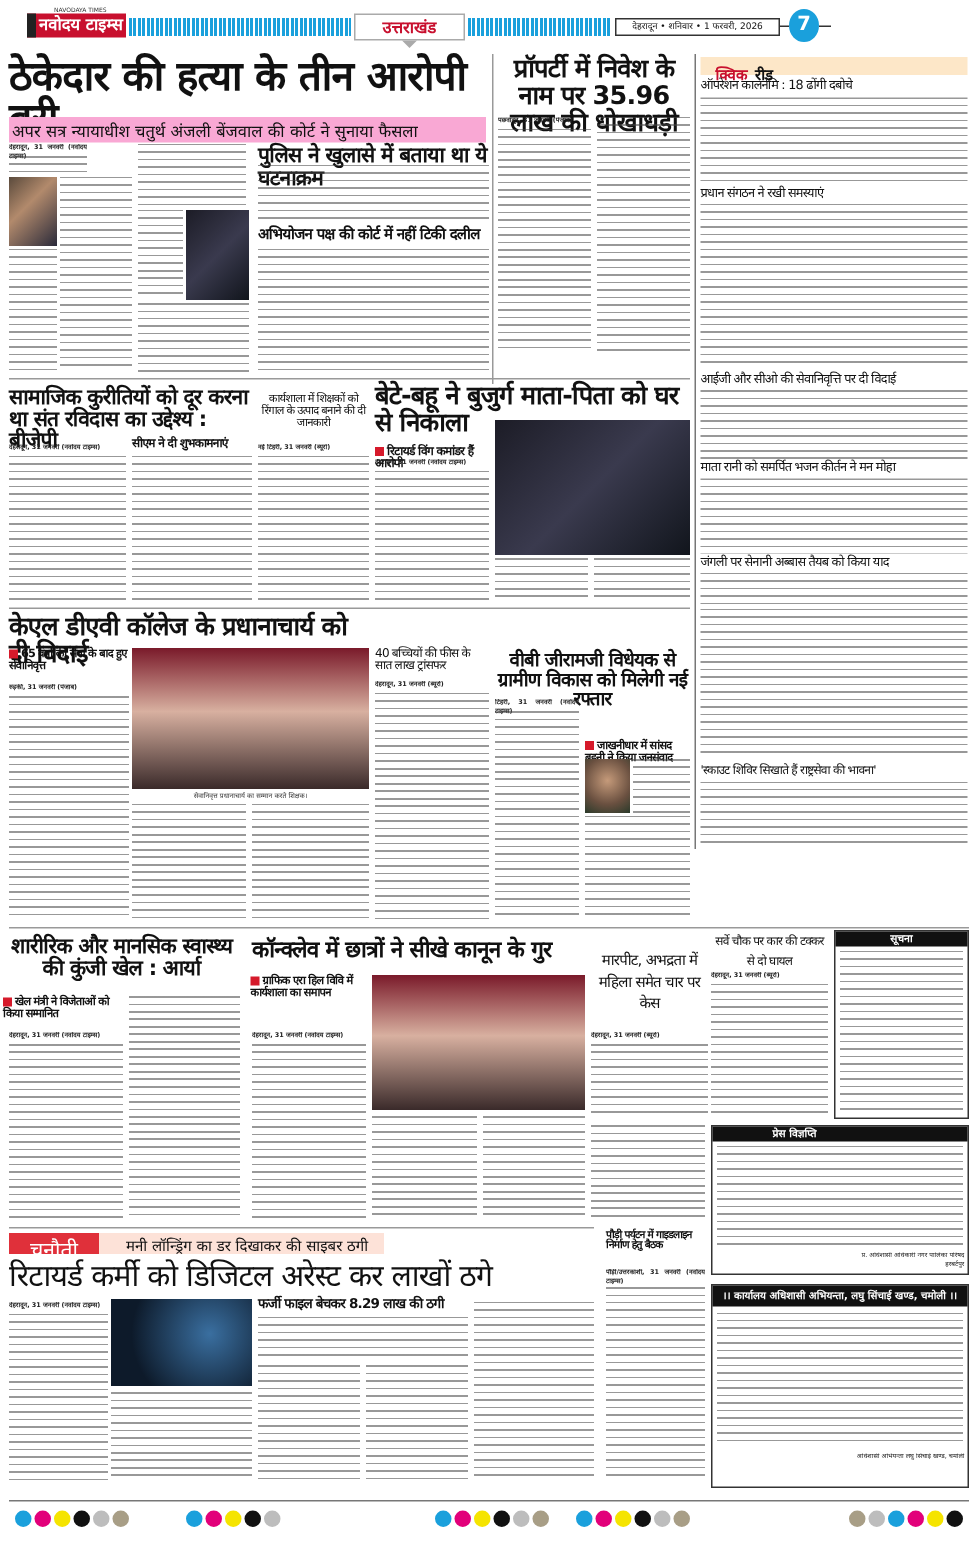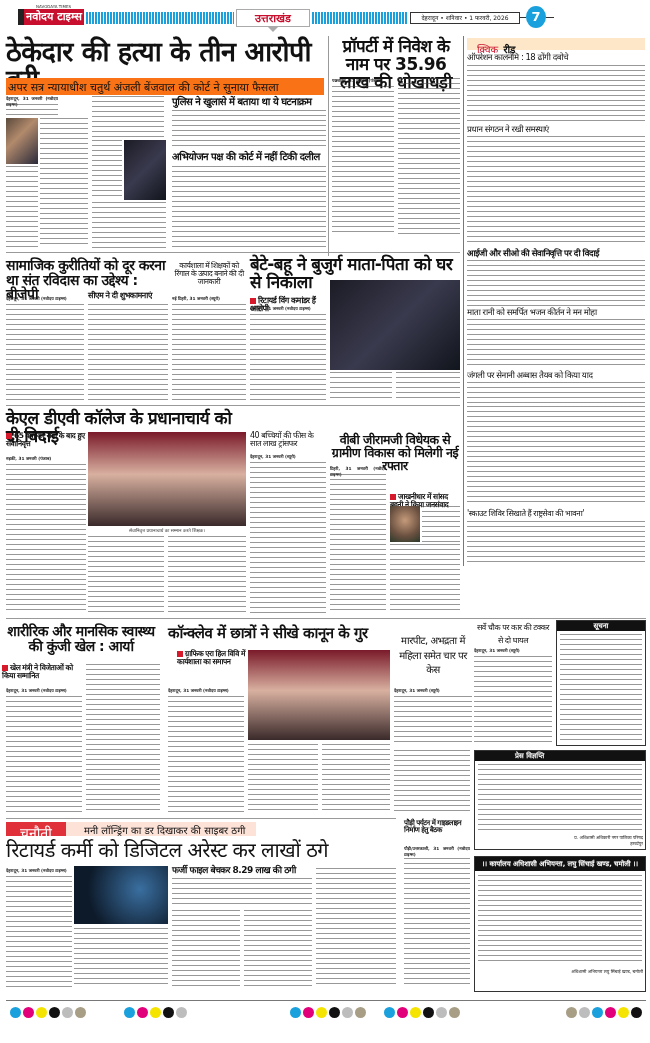--- a/index.html
+++ b/index.html
@@ -9,21 +9,21 @@
   
   .mast{left:0;top:0;width:650px;height:34px}
   .brand-small{left:36px;top:4px;font-size:4px;color:#333}
   .brand{left:18px;top:9px;width:66px;height:16px;background:#c8102e;color:#fff;font-weight:bold;font-size:11px;line-height:16px;text-align:center;border-left:6px solid #222}
   .stripes{top:12px;height:12px;background:repeating-linear-gradient(90deg,#1aa0dc 0 2px,#fff 2px 3px)}
   .section-tab{left:236px;top:9px;width:74px;height:18px;border:1px solid #aaa;background:#fff;text-align:center;font-weight:bold;font-size:11px;color:#c8102e;line-height:18px}
   .dateline{left:410px;top:12px;width:110px;height:12px;border:1px solid #333;font-size:6px;line-height:10px;text-align:center;background:#fff}
   .pagenum{left:526px;top:6px;width:20px;height:22px;border-radius:50%;background:#1aa0dc;color:#fff;font-weight:bold;font-size:13px;text-align:center;line-height:22px}
   .rule{background:#333}
   .hl{font-family:"DejaVu Sans",sans-serif;font-weight:bold;color:#111;line-height:1.05;letter-spacing:-0.5px}
-  .sub{background:#f97316;font-size:11.5px;color:#111;padding:1px 2px}
+  .sub{background:#f9a8d4;font-size:11.5px;color:#111;padding:1px 2px}
   .txt{font-size:4.3px;line-height:6px;color:#222;text-align:justify;overflow:hidden}
   .txt::before{content:"";}
   .lines{background:repeating-linear-gradient(180deg,#444 0 1px,transparent 1px 5px);opacity:.55}
   .redsq{display:inline-block;width:6px;height:6px;background:#d61a2b;margin-right:2px;vertical-align:middle}
   .photo{background:linear-gradient(135deg,#5a4a3c,#b28a6c 40%,#2a2a3a);}
   .photo.dark{background:linear-gradient(135deg,#1c1c26,#3a3a4e 50%,#11151c)}
   .photo.cyber{background:radial-gradient(circle at 70% 40%,#3a6fa0,#0d1a2a 70%)}
   .photo.stage{background:linear-gradient(180deg,#7a1a2a,#d8b0a0 45%,#3a2a2a)}
   .photo.face{background:radial-gradient(circle at 50% 40%,#c59a7a,#6a5040 60%,#2a3a2a)}
   .boxed{border:1px solid #333}
@@ -53,42 +53,42 @@
 <div class="abs sub" style="left:6px;top:78px;width:318px;font-size:11px">अपर सत्र न्यायाधीश चतुर्थ अंजली बेंजवाल की कोर्ट ने सुनाया फैसला</div>
 <div class="abs txt" style="left:6px;top:96px;width:52px;font-weight:bold">देहरादून, 31 जनवरी (नवोदय टाइम्स)</div>
 <div class="abs lines" style="left:6px;top:104px;width:52px;height:12px"></div>
 <div class="abs photo" style="left:6px;top:118px;width:32px;height:46px"></div>
 <div class="abs lines" style="left:40px;top:118px;width:48px;height:130px"></div>
 <div class="abs lines" style="left:6px;top:166px;width:32px;height:82px"></div>
 <div class="abs lines" style="left:92px;top:96px;width:72px;height:44px"></div>
 <div class="abs photo dark" style="left:124px;top:140px;width:42px;height:60px"></div>
 <div class="abs lines" style="left:92px;top:140px;width:30px;height:60px"></div>
 <div class="abs lines" style="left:92px;top:202px;width:74px;height:46px"></div>
-<div class="abs hl" style="left:172px;top:97px;width:154px;font-size:10px">पुलिस ने खुलासे में बताया था ये घटनाक्रम</div>
+<div class="abs hl" style="left:172px;top:97px;width:154px;font-size:14px">पुलिस ने खुलासे में बताया था ये घटनाक्रम</div>
 <div class="abs lines" style="left:172px;top:110px;width:154px;height:38px"></div>
 <div class="abs hl" style="left:172px;top:152px;width:154px;font-size:10px">अभियोजन पक्ष की कोर्ट में नहीं टिकी दलील</div>
 <div class="abs lines" style="left:172px;top:166px;width:154px;height:82px"></div>
 
 <div class="abs vrule" style="left:328px;top:36px;height:220px"></div>
 
 <div class="abs hl" style="left:332px;top:38px;width:128px;font-size:17px;text-align:center">प्रॉपर्टी में निवेश के नाम पर 35.96 लाख की धोखाधड़ी</div>
 <div class="abs txt" style="left:332px;top:78px;width:60px;font-weight:bold">पछवादून, 31 जनवरी (पंजाब)</div>
 <div class="abs lines" style="left:332px;top:86px;width:62px;height:150px"></div>
 <div class="abs lines" style="left:398px;top:78px;width:62px;height:158px"></div>
 
 <div class="abs" style="left:463px;top:36px;width:184px;height:370px;border-left:1px solid #777">
   <div class="abs" style="left:3px;top:2px;width:178px;height:12px;background:#fde7c8">
-    <span style="font-weight:normal;font-size:10px;color:#c8102e;padding-left:10px">क्विक</span>
+    <span style="font-weight:bold;font-size:10px;color:#c8102e;padding-left:10px">क्विक</span>
     <span style="font-weight:bold;font-size:10px;color:#111">रीड</span>
   </div>
   <div class="abs hl" style="left:3px;top:17px;width:178px;font-size:8.5px;font-weight:normal">ऑपरेशन कालनेमि : 18 ढोंगी दबोचे</div>
   <div class="abs lines" style="left:3px;top:29px;width:178px;height:58px"></div>
   <div class="abs hl" style="left:3px;top:89px;width:178px;font-size:8.5px;font-weight:normal">प्रधान संगठन ने रखी समस्याएं</div>
   <div class="abs lines" style="left:3px;top:100px;width:178px;height:110px"></div>
-  <div class="abs hl" style="left:3px;top:213px;width:178px;font-size:8.5px;font-weight:bold">आईजी और सीओ की सेवानिवृत्ति पर दी विदाई</div>
+  <div class="abs hl" style="left:3px;top:213px;width:178px;font-size:8.5px;font-weight:normal">आईजी और सीओ की सेवानिवृत्ति पर दी विदाई</div>
   <div class="abs lines" style="left:3px;top:224px;width:178px;height:46px"></div>
   <div class="abs hl" style="left:3px;top:272px;width:178px;font-size:8.5px;font-weight:normal">माता रानी को समर्पित भजन कीर्तन ने मन मोहा</div>
   <div class="abs lines" style="left:3px;top:283px;width:178px;height:50px"></div>
   <div class="abs hl" style="left:3px;top:335px;width:178px;font-size:8.5px;font-weight:normal">जंगली पर सेनानी अब्बास तैयब को किया याद</div>
   <div class="abs lines" style="left:3px;top:346px;width:178px;height:22px"></div>
 </div>
 <div class="abs" style="left:463px;top:406px;width:184px;height:160px;border-left:1px solid #777">
   <div class="abs lines" style="left:3px;top:0;width:178px;height:100px"></div>
   <div class="abs hl" style="left:3px;top:104px;width:178px;font-size:8px;font-weight:normal">'स्काउट शिविर सिखाते हैं राष्ट्रसेवा की भावना'</div>
   <div class="abs lines" style="left:3px;top:115px;width:178px;height:45px"></div>
@@ -139,21 +139,21 @@
 
 <div class="abs hrule" style="left:6px;top:618px;width:640px"></div>
 
 <div class="abs hl" style="left:6px;top:624px;width:150px;font-size:14px;text-align:center">शारीरिक और मानसिक स्वास्थ्य की कुंजी खेल : आर्या</div>
 <div class="abs hl" style="left:2px;top:664px;width:76px;font-size:7.5px"><span class="redsq"></span><span>खेल मंत्री ने विजेताओं को किया सम्मानित</span></div>
 <div class="abs txt" style="left:6px;top:688px;width:76px;font-weight:bold">देहरादून, 31 जनवरी (नवोदय टाइम्स)</div>
 <div class="abs lines" style="left:6px;top:696px;width:76px;height:118px"></div>
 <div class="abs lines" style="left:86px;top:664px;width:74px;height:150px"></div>
 
 <div class="abs hl" style="left:168px;top:626px;width:222px;font-size:15px">कॉन्क्लेव में छात्रों ने सीखे कानून के गुर</div>
-<div class="abs hl" style="left:177px;top:650px;width:76px;font-size:7.5px"><span class="redsq"></span><span>ग्राफिक एरा हिल विवि में कार्यशाला का समापन</span></div>
+<div class="abs hl" style="left:167px;top:650px;width:76px;font-size:7.5px"><span class="redsq"></span><span>ग्राफिक एरा हिल विवि में कार्यशाला का समापन</span></div>
 <div class="abs txt" style="left:168px;top:688px;width:76px;font-weight:bold">देहरादून, 31 जनवरी (नवोदय टाइम्स)</div>
 <div class="abs lines" style="left:168px;top:696px;width:76px;height:118px"></div>
 <div class="abs photo stage" style="left:248px;top:650px;width:142px;height:90px"></div>
 <div class="abs lines" style="left:248px;top:744px;width:70px;height:70px"></div>
 <div class="abs lines" style="left:322px;top:744px;width:68px;height:70px"></div>
 
 <div class="abs hl" style="left:394px;top:634px;width:78px;font-size:10px;font-weight:normal;text-align:center;line-height:1.45">मारपीट, अभद्रता में महिला समेत चार पर केस</div>
 <div class="abs txt" style="left:394px;top:688px;width:78px;font-weight:bold">देहरादून, 31 जनवरी (ब्यूरो)</div>
 <div class="abs lines" style="left:394px;top:696px;width:78px;height:50px"></div>
 

